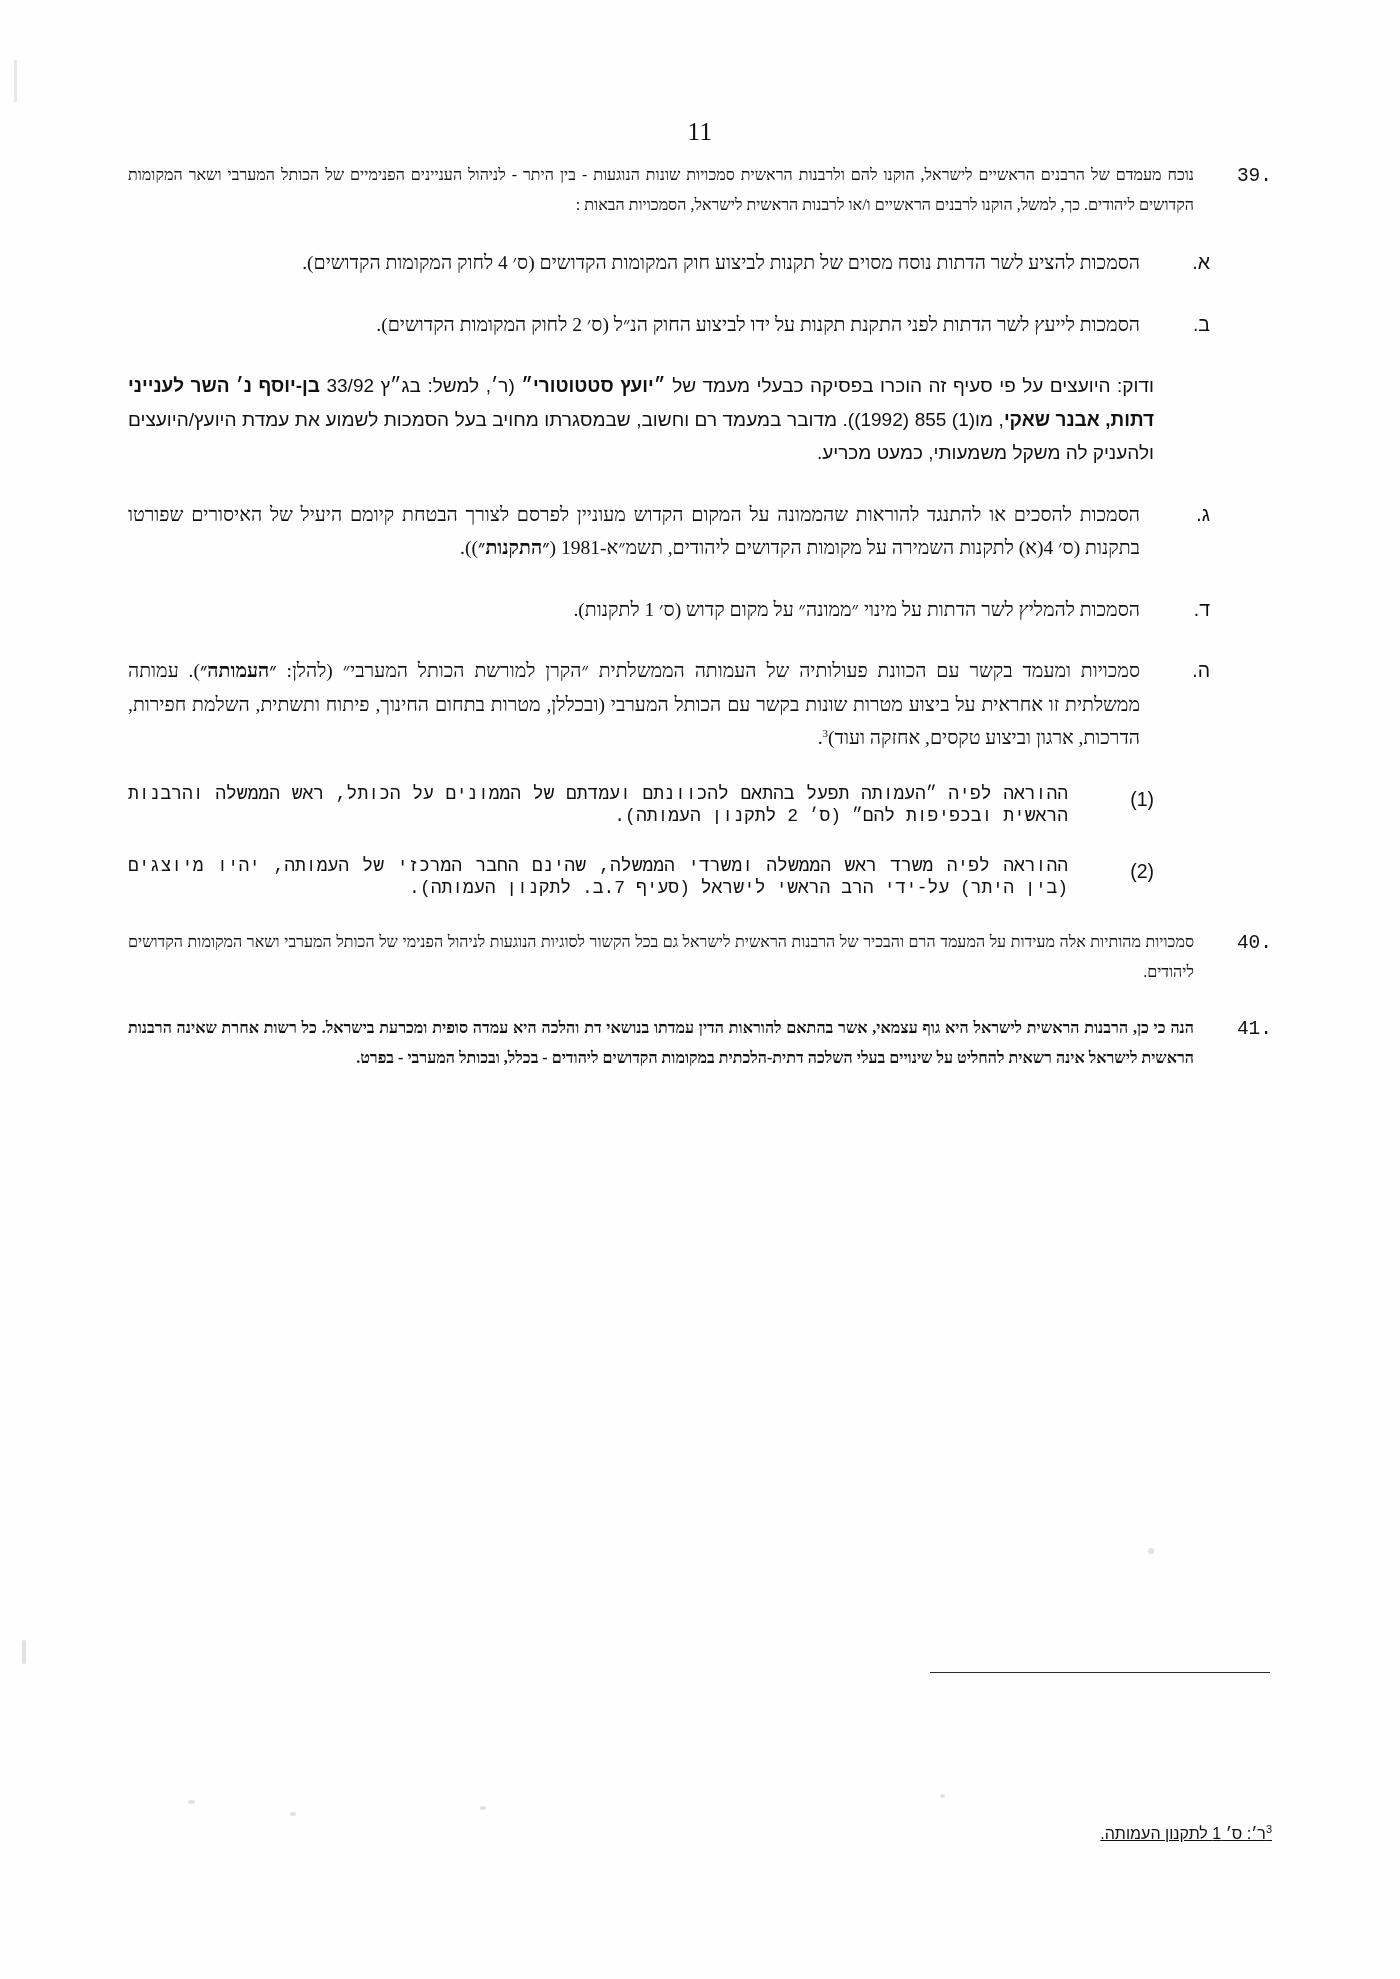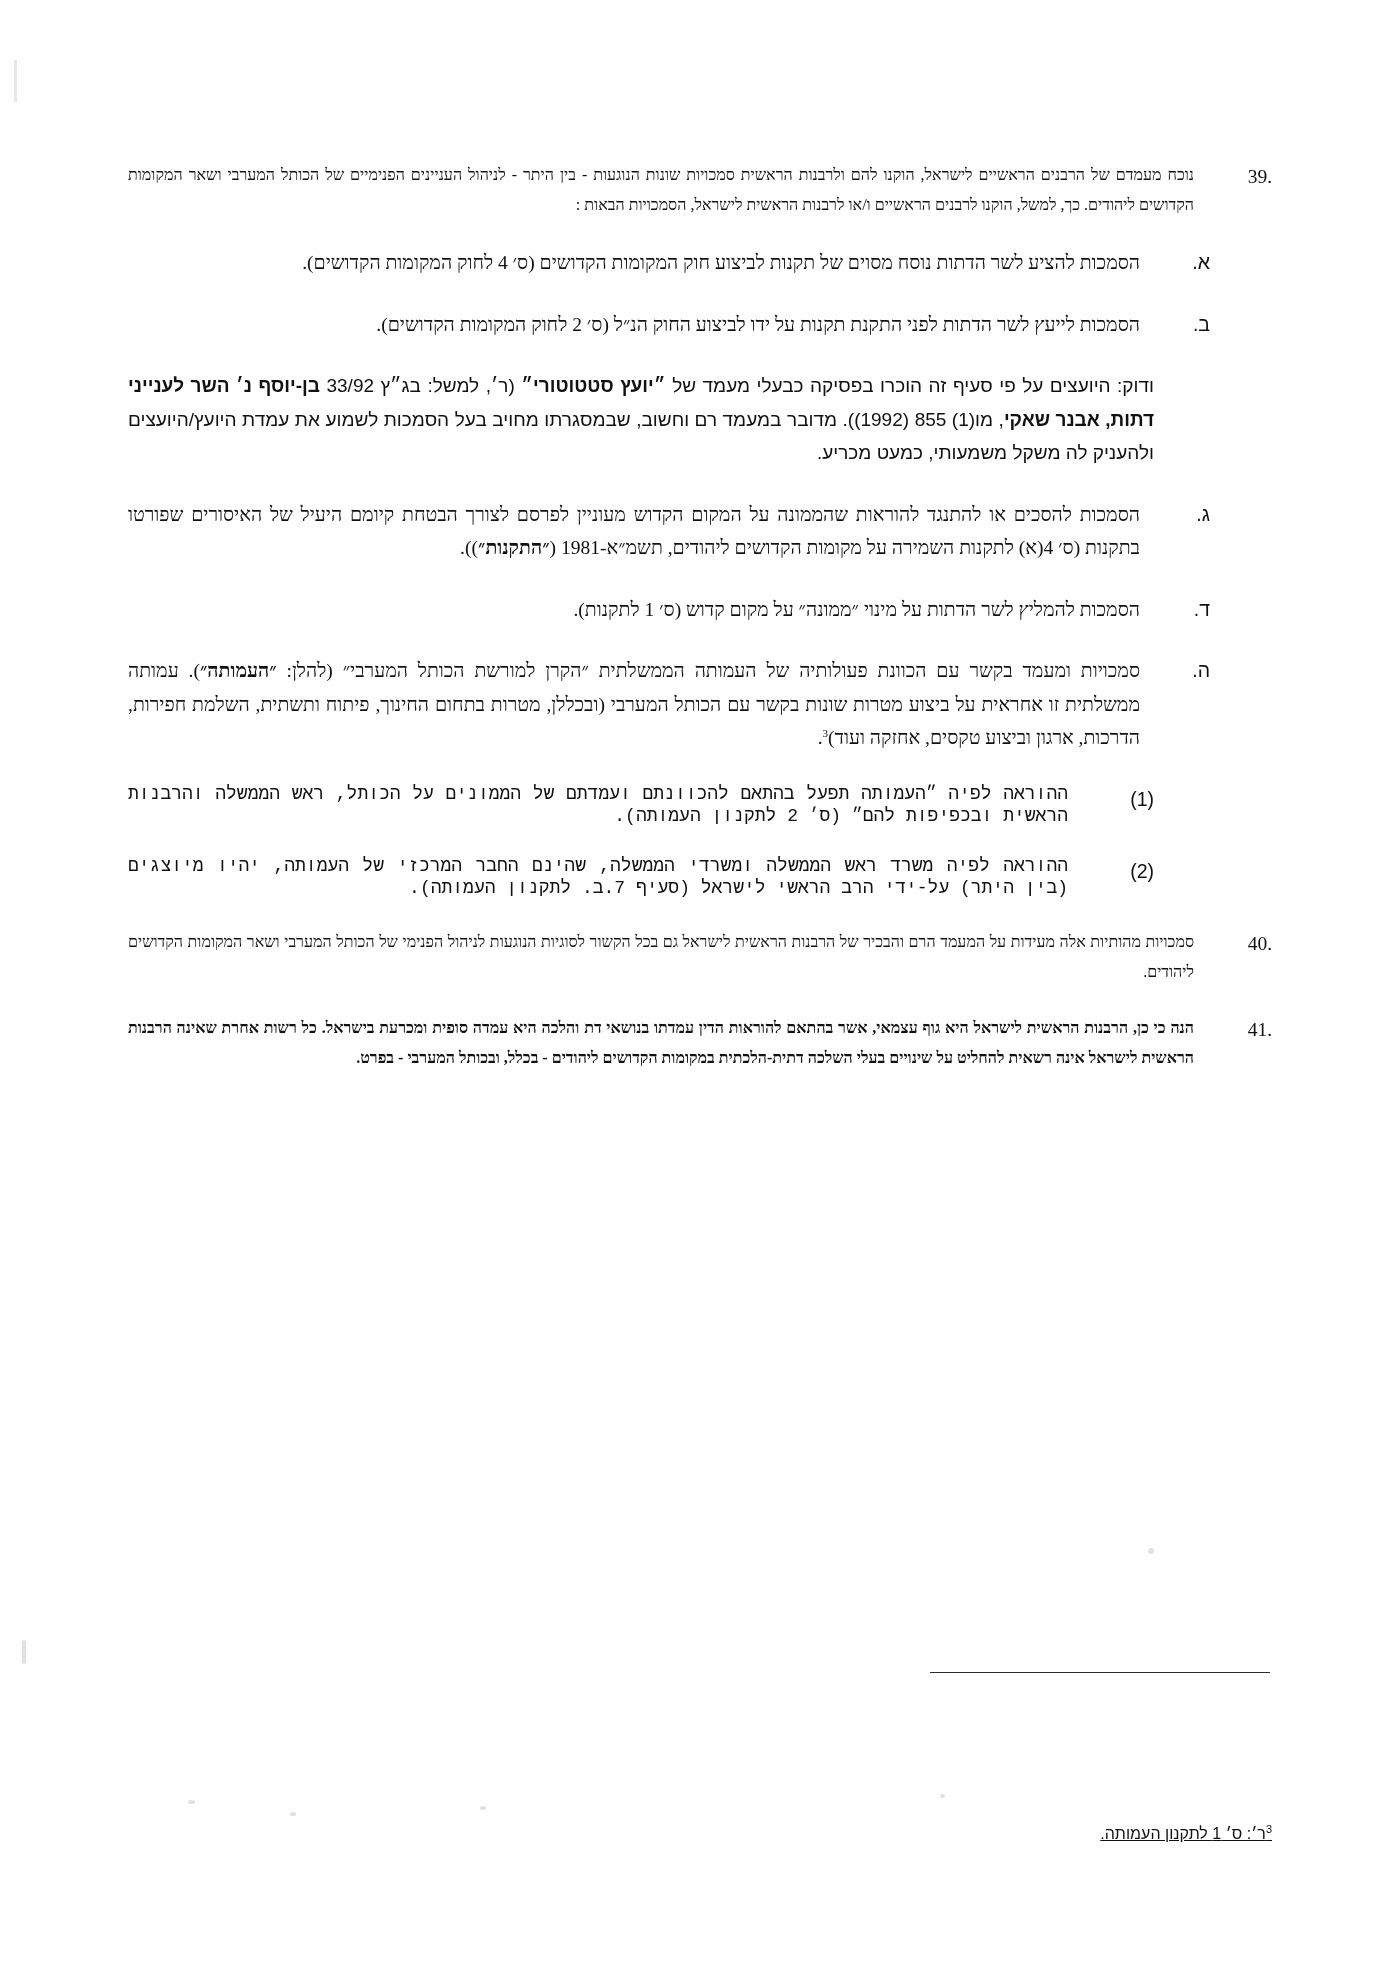--- a/index.html
+++ b/index.html
@@ -56,21 +56,21 @@
     flex-direction: row;
     align-items: flex-start;
     margin-bottom: 26px;
   }
   .para-num {
     flex: 0 0 62px;
     text-align: right;
     padding-left: 16px;
     font-size: 19.5px;
     line-height: 33px;
-    font-family: Liberation Serif, serif;
+    font-family: Liberation Mono, monospace;
     direction: ltr;
     unicode-bidi: isolate;
   }
   .para-body {
     flex: 1 1 auto;
     font-size: 16px;
     line-height: 30px;
     text-align: justify;
     text-justify: inter-word;
     font-family: Liberation Serif, serif;
@@ -178,20 +178,21 @@
 <div class="page">
 
   <div class="scan-streak" style="left:14px; top:60px; width:3px; height:42px;"></div>
   <div class="scan-speck" style="left:22px; top:1640px; width:4px; height:24px; border-radius:2px;"></div>
   <div class="scan-speck" style="left:188px; top:1800px; width:7px; height:4px;"></div>
   <div class="scan-speck" style="left:290px; top:1812px; width:6px; height:4px;"></div>
   <div class="scan-speck" style="left:480px; top:1806px; width:6px; height:4px;"></div>
   <div class="scan-speck" style="left:1148px; top:1548px; width:6px; height:6px;"></div>
   <div class="scan-speck" style="left:940px; top:1794px; width:5px; height:4px;"></div>
 
+  <div class="page-number">11</div>
 
   <div class="content">
 
     <div class="para">
       <div class="para-num">39.</div>
       <div class="para-body">נוכח מעמדם של הרבנים הראשיים לישראל, הוקנו להם ולרבנות הראשית סמכויות שונות הנוגעות - בין היתר - לניהול העניינים הפנימיים של הכותל המערבי ושאר המקומות הקדושים ליהודים. כך, למשל, הוקנו לרבנים הראשיים ו/או לרבנות הראשית לישראל, הסמכויות הבאות :</div>
     </div>
 
     <div class="subs indent-a">
 

